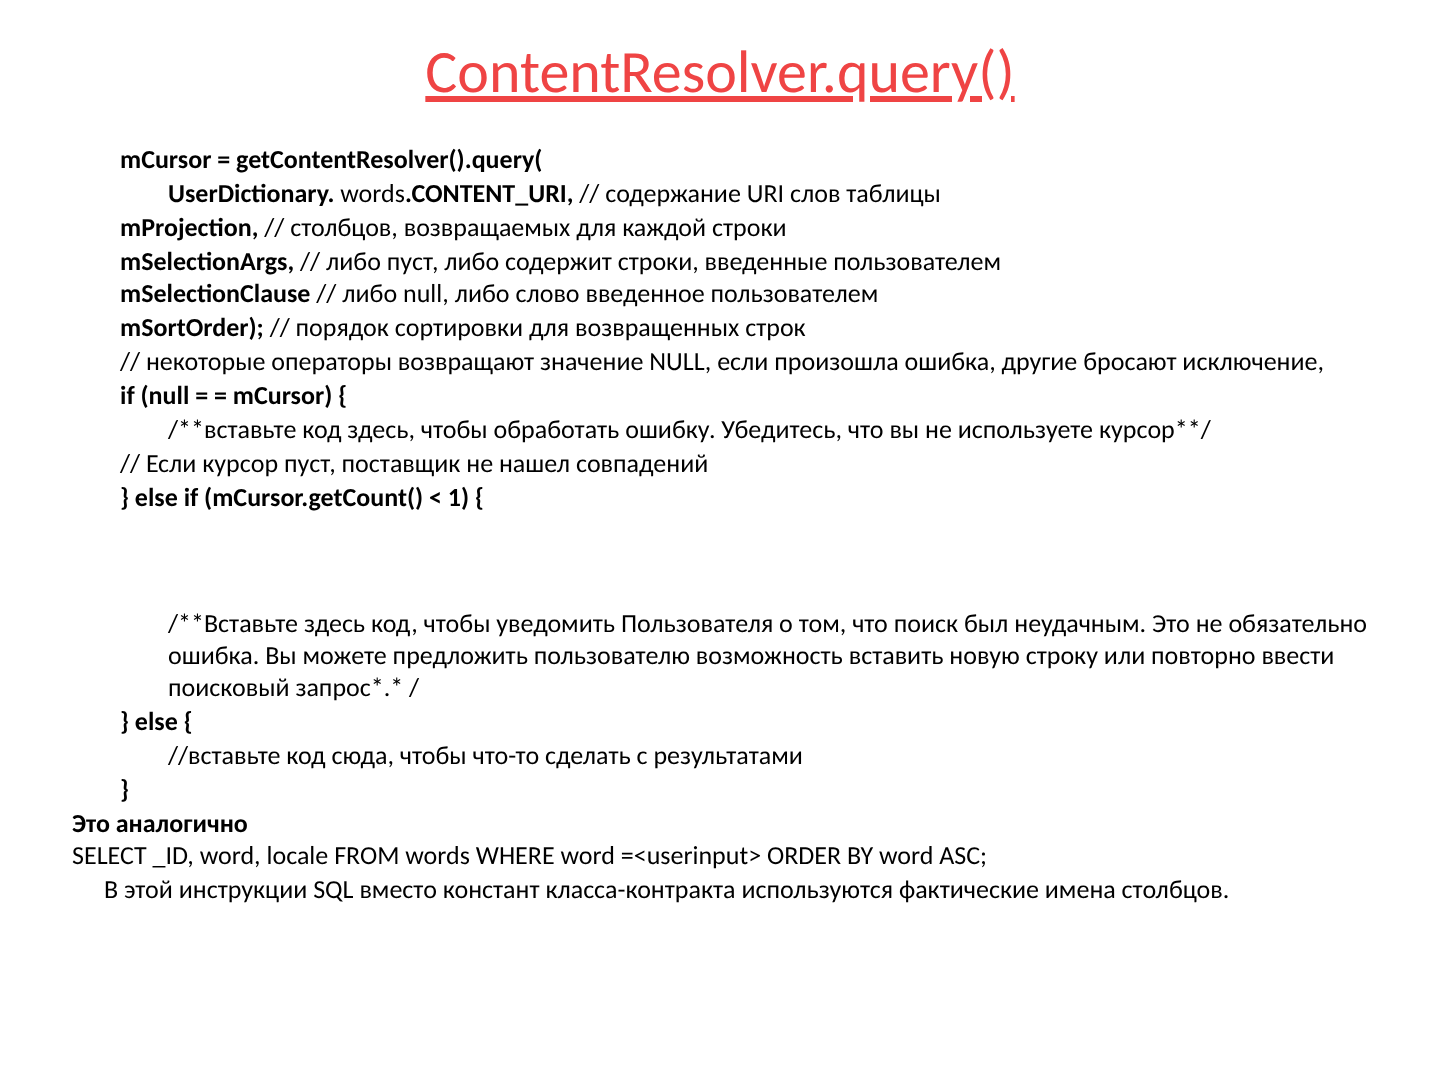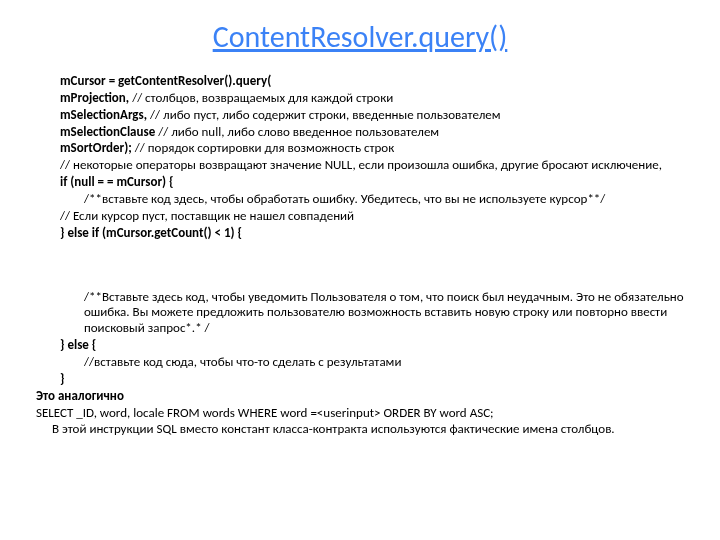--- a/index.html
+++ b/index.html
@@ -7,21 +7,21 @@
     width:720px;height:540px;
     background:#fff;
     font-family:"Calibri","Segoe UI",Arial,sans-serif;
     color:#000;
     box-sizing:border-box;
     padding:12px 36px 0 36px;
   }
   .title{
     text-align:center;
     font-size:30px;
-    color:#3b82f6;
+    color:#ef4444;
     text-decoration:underline;
     margin:6px 0 18px 0;
     font-weight:400;
   }
   .body{
     font-size:13px;
     line-height:1.22;
   }
   .ind0{padding-left:0;}
   .para{margin:0 0 1px 0;}
@@ -33,35 +33,38 @@
 
 <div class="title">ContentResolver.query()</div>
 
 <div class="body">
 
 
   <div class="para hang">
     <b>mCursor = getContentResolver().query(</b>
   </div>
 
+  <div class="para" style="padding-left:48px;text-indent:0;">
+    <b>UserDictionary.</b><span> words</span><b>.CONTENT_URI,</b><span>  // содержание URI слов таблицы</span>
+  </div>
 
   <div class="para hang">
     <b>mProjection,</b><span>                           // столбцов, возвращаемых для каждой строки</span>
   </div>
 
   <div class="para hang">
     <b>mSelectionArgs,</b><span>                // либо пуст, либо содержит строки, введенные пользователем</span>
   </div>
 
   <div class="para hang">
     <b>mSelectionClause</b><span>  // либо null, либо слово введенное пользователем</span>
   </div>
 
   <div class="para hang">
-    <b>mSortOrder);</b><span>                       // порядок сортировки для возможность строк</span>
+    <b>mSortOrder);</b><span>                       // порядок сортировки для возвращенных строк</span>
   </div>
 
   <div class="para hang">// некоторые операторы возвращают значение NULL, если произошла ошибка, другие бросают исключение,</div>
 
   <div class="para hang">
     <b>if (null = = mCursor) {</b>
   </div>
 
   <div class="para" style="padding-left:48px;text-indent:0;">
     <span>/**вставьте код здесь, чтобы обработать ошибку. Убедитесь, что вы не используете курсор**/</span>

